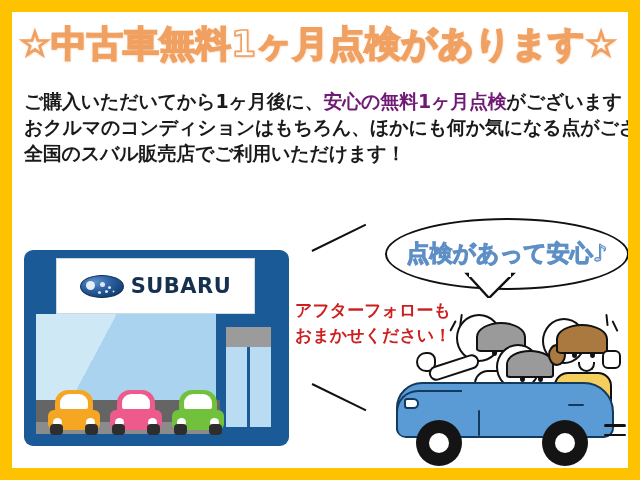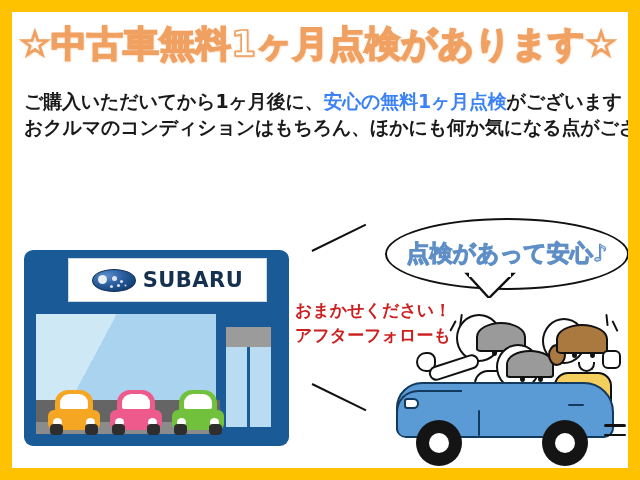--- a/index.html
+++ b/index.html
@@ -32,30 +32,30 @@
       -1px 1px 2px rgba(238,150,80,.35);
     white-space:nowrap;
   }
 
   
   .body-block{position:absolute;left:12px;top:76px;width:600px;}
   .body-line{
     font-size:19px;font-weight:bold;color:#1a1a1a;
     line-height:26px;white-space:nowrap;letter-spacing:-0.2px;
   }
-  .hl{color:#3b82f6;}
+  .hl{color:#701a75;}
 
   
   #shop{position:absolute;left:12px;top:238px;width:265px;height:196px;}
   .shop-frame{
     position:absolute;left:0;top:0;width:265px;height:196px;
     background:#1a5a96;border-radius:9px;
   }
   .shop-sign{
-    position:absolute;left:44px;top:8px;width:199px;height:44px;
+    position:absolute;left:32px;top:8px;width:199px;height:56px;
     background:#ffffff;border:1px solid #cfd8de;box-sizing:border-box;
     display:flex;align-items:center;justify-content:center;gap:7px;
   }
   .sub-oval{
     width:42px;height:21px;border-radius:50%;
     background:radial-gradient(ellipse at 32% 28%, #5b8fd0 0%, #2b5e9e 42%, #123f73 78%, #0d2c55 100%);
     position:relative;flex:0 0 auto;border:1px solid #0f2f58;
   }
   .sub-oval:before{
     content:"";position:absolute;left:5px;top:5px;width:9px;height:9px;
@@ -208,20 +208,21 @@
 <body>
 
 <div id="poster">
  <div id="inner">
 
   <div class="title">☆中古車無料1ヶ月点検があります☆</div>
 
   <div class="body-block">
     <div class="body-line"><span>ご購入いただいてから1ヶ月後に、</span><span class="hl">安心の無料1ヶ月点検</span><span>がございます！</span></div>
     <div class="body-line">おクルマのコンディションはもちろん、ほかにも何か気になる点がございましたら</div>
+    <div class="body-line">全国のスバル販売店でご利用いただけます！</div>
   </div>
 
   <div id="shop">
     <div class="shop-frame"></div>
     <div class="glass"></div>
     <div class="road"></div>
     <div class="door">
       <div class="door-head"></div>
       <div class="door-l"></div>
       <div class="door-r"></div>
@@ -256,22 +257,22 @@
     <div class="shop-sign">
       <div class="sub-oval"></div>
       <div class="sub-word">SUBARU</div>
     </div>
   </div>
 
   <div class="brk brk1"></div>
   <div class="brk brk2"></div>
 
   <div class="callout">
+    <div class="ln">アフターフォローも</div>
     <div class="ln">おまかせください！</div>
-    <div class="ln">アフターフォローも</div>
   </div>
 
   <div id="bubble">
     <div class="bub-oval"></div>
     <svg width="244" height="80" style="position:absolute;left:0;top:0;">
       <polygon points="82,56 128,56 104,80" fill="#ffffff" stroke="#111111" stroke-width="2.4"></polygon>
       <rect x="84" y="50" width="42" height="9" fill="#ffffff"></rect>
     </svg>
     <div class="bub-txt">点検があって安心♪</div>
   </div>

